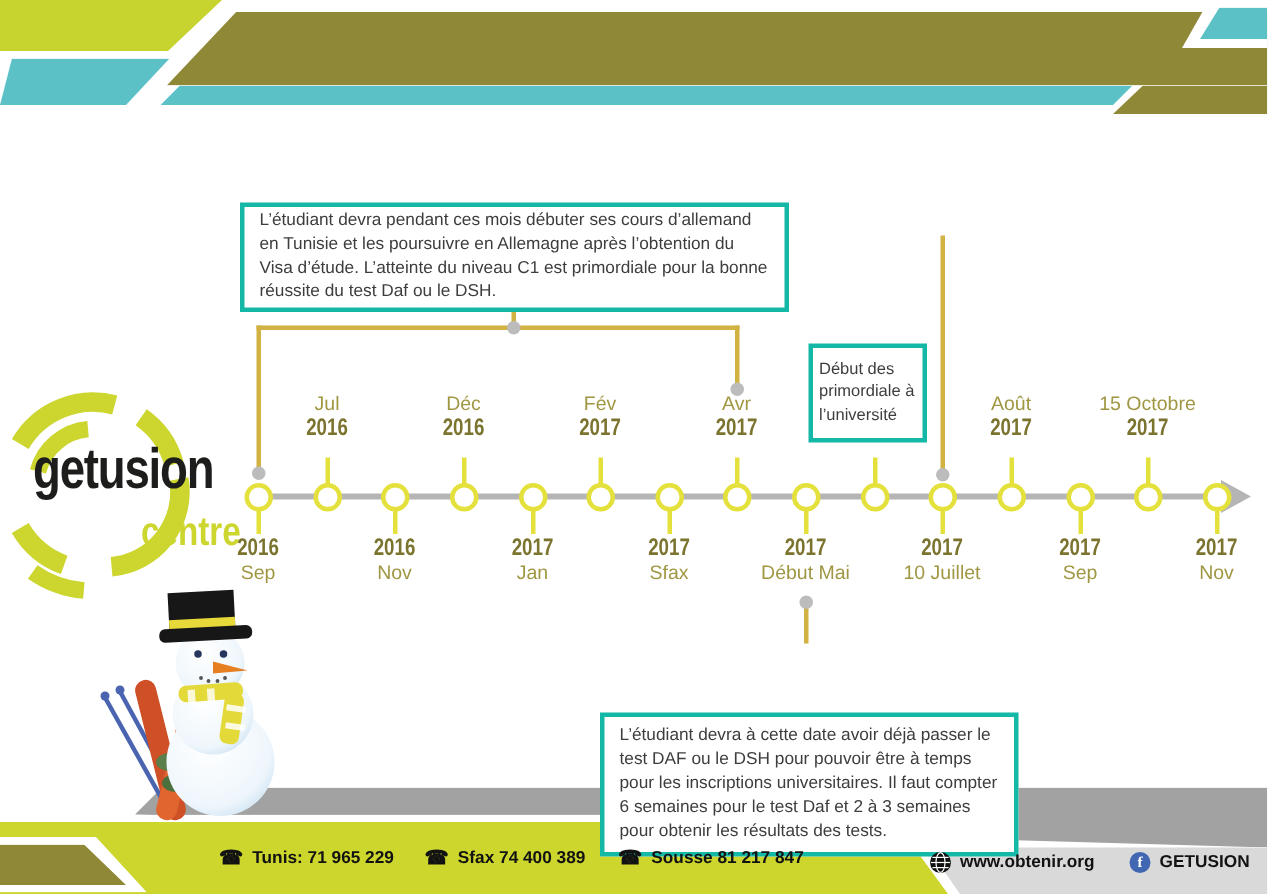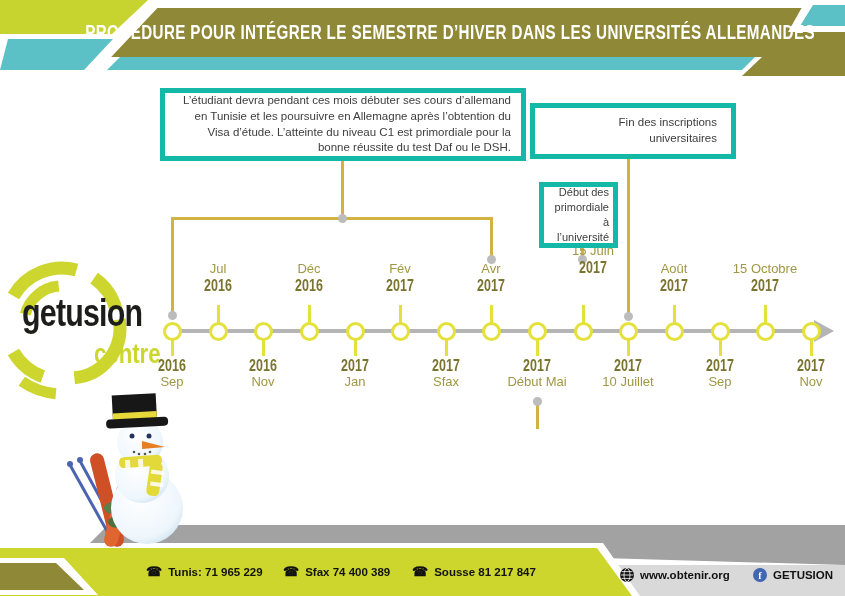--- a/index.html
+++ b/index.html
@@ -24,23 +24,23 @@
     clip-path:polygon(13px 0,45px 0,45px 21px,0 21px);z-index:3;}
   .olive-br{left:742px;top:57px;width:103px;height:19px;background:#8f8836;
     clip-path:polygon(20px 0,103px 0,103px 19px,0 19px);}
 
   .title-wrap{position:absolute;left:60px;top:8px;width:780px;height:49px;
     display:flex;align-items:center;justify-content:center;z-index:5;}
   .title{color:#fff;font-weight:bold;font-size:20px;white-space:nowrap;
     letter-spacing:.5px;transform:scaleX(.76);}
 
   
-  .cbox{position:absolute;background:#fff;border:5px solid #14b8a6;color:#3d3d3d;
-    font-size:11.5px;line-height:1.38;text-align:right;display:flex;
-    align-items:center;justify-content:center;box-sizing:border-box;z-index:6;}
+  .cbox{position:absolute;background:#fff;border:3px solid #14b8a6;color:#3d3d3d;
+    font-size:11.5px;line-height:1.38;text-align:left;display:flex;
+    align-items:center;justify-content:center;box-sizing:border-box;z-index:6;margin-top:47px;}
   .box-german{left:160px;top:88px;width:366px;height:73px;padding:4px 10px;}
   .box-end{left:530px;top:103px;width:206px;height:56px;padding:4px 14px;}
   .box-start{left:539px;top:182px;width:79px;height:66px;padding:3px 4px;font-size:11px;}
   .box-test{left:400px;top:428px;width:279px;height:96px;padding:4px 10px;}
 
   
   .gold{position:absolute;background:#d2b243;z-index:2;}
   .gdot{position:absolute;width:9px;height:9px;border-radius:50%;background:#bcbcbc;z-index:3;}
 
   
@@ -90,45 +90,42 @@
 
   <div class="shape olive-band"></div>
   <div class="shape teal-strip"></div>
   <div class="shape olive-br"></div>
   <div class="shape white-diag"></div>
   <div class="shape lime-corner"></div>
   <div class="shape teal-corner"></div>
   <div class="shape white-tr"></div>
   <div class="shape teal-tr"></div>
 
-  <div class="title-wrap">
-    <div class="title">PROCÉDURE POUR INTÉGRER LE SEMESTRE D’HIVER DANS LES UNIVERSITÉS ALLEMANDES</div>
-  </div>
 
   <svg class="logo-arcs" width="175" height="170" viewBox="0 0 175 170">
     <g stroke="#ccd62f" stroke-width="13" fill="none">
       <path d="M 13.5 60 A 56 56 0 0 1 76.5 34"></path>
       <path d="M 94.1 42.1 A 56 56 0 0 1 116.1 73.5"></path>
       <path d="M 25.3 78.2 A 38 38 0 0 1 58.7 50.1" stroke-width="11"></path>
       <path d="M 119.2 83.3 A 50 50 0 0 1 74.4 141.8"></path>
       <path d="M 13.5 116 A 56 56 0 0 0 42.8 140.6"></path>
       <path d="M 21.8 145.3 A 70 70 0 0 0 55.9 157.7" stroke-width="11"></path>
     </g>
   </svg>
   <div class="logo-name">getusion</div>
   <div class="logo-sub">centre</div>
 
   <div class="cbox box-german">
     <span>L’étudiant devra pendant ces mois débuter ses cours d’allemand en Tunisie et les poursuivre en Allemagne après l’obtention du Visa d’étude. L’atteinte du niveau C1 est primordiale pour la bonne réussite du test Daf ou le DSH.</span>
   </div>
-  <div class="cbox box-end">
-    <span>Fin des inscriptions universitaires</span>
-  </div>
   <div class="cbox box-start">
     <span>Début des primordiale à l’université</span>
+  </div>
+  <div class="cbox box-test">
+    <span>L’étudiant devra à cette date avoir déjà passer le test DAF ou le DSH pour pouvoir être à temps pour les inscriptions universitaires. Il faut compter 6 semaines pour le test Daf et 2 à 3 semaines pour obtenir les résultats des tests.</span>
   </div>
 
   <div class="gold" style="left:341px;top:159px;width:3px;height:60px"></div>
   <div class="gold" style="left:171px;top:217px;width:322px;height:3px"></div>
   <div class="gold" style="left:171px;top:217px;width:3px;height:95px"></div>
   <div class="gold" style="left:490px;top:217px;width:3px;height:40px"></div>
   <div class="gold" style="left:627px;top:157px;width:3px;height:156px"></div>
   <div class="gold" style="left:581px;top:245px;width:3px;height:12px"></div>
   <div class="gold" style="left:536px;top:404px;width:3px;height:25px"></div>
 

